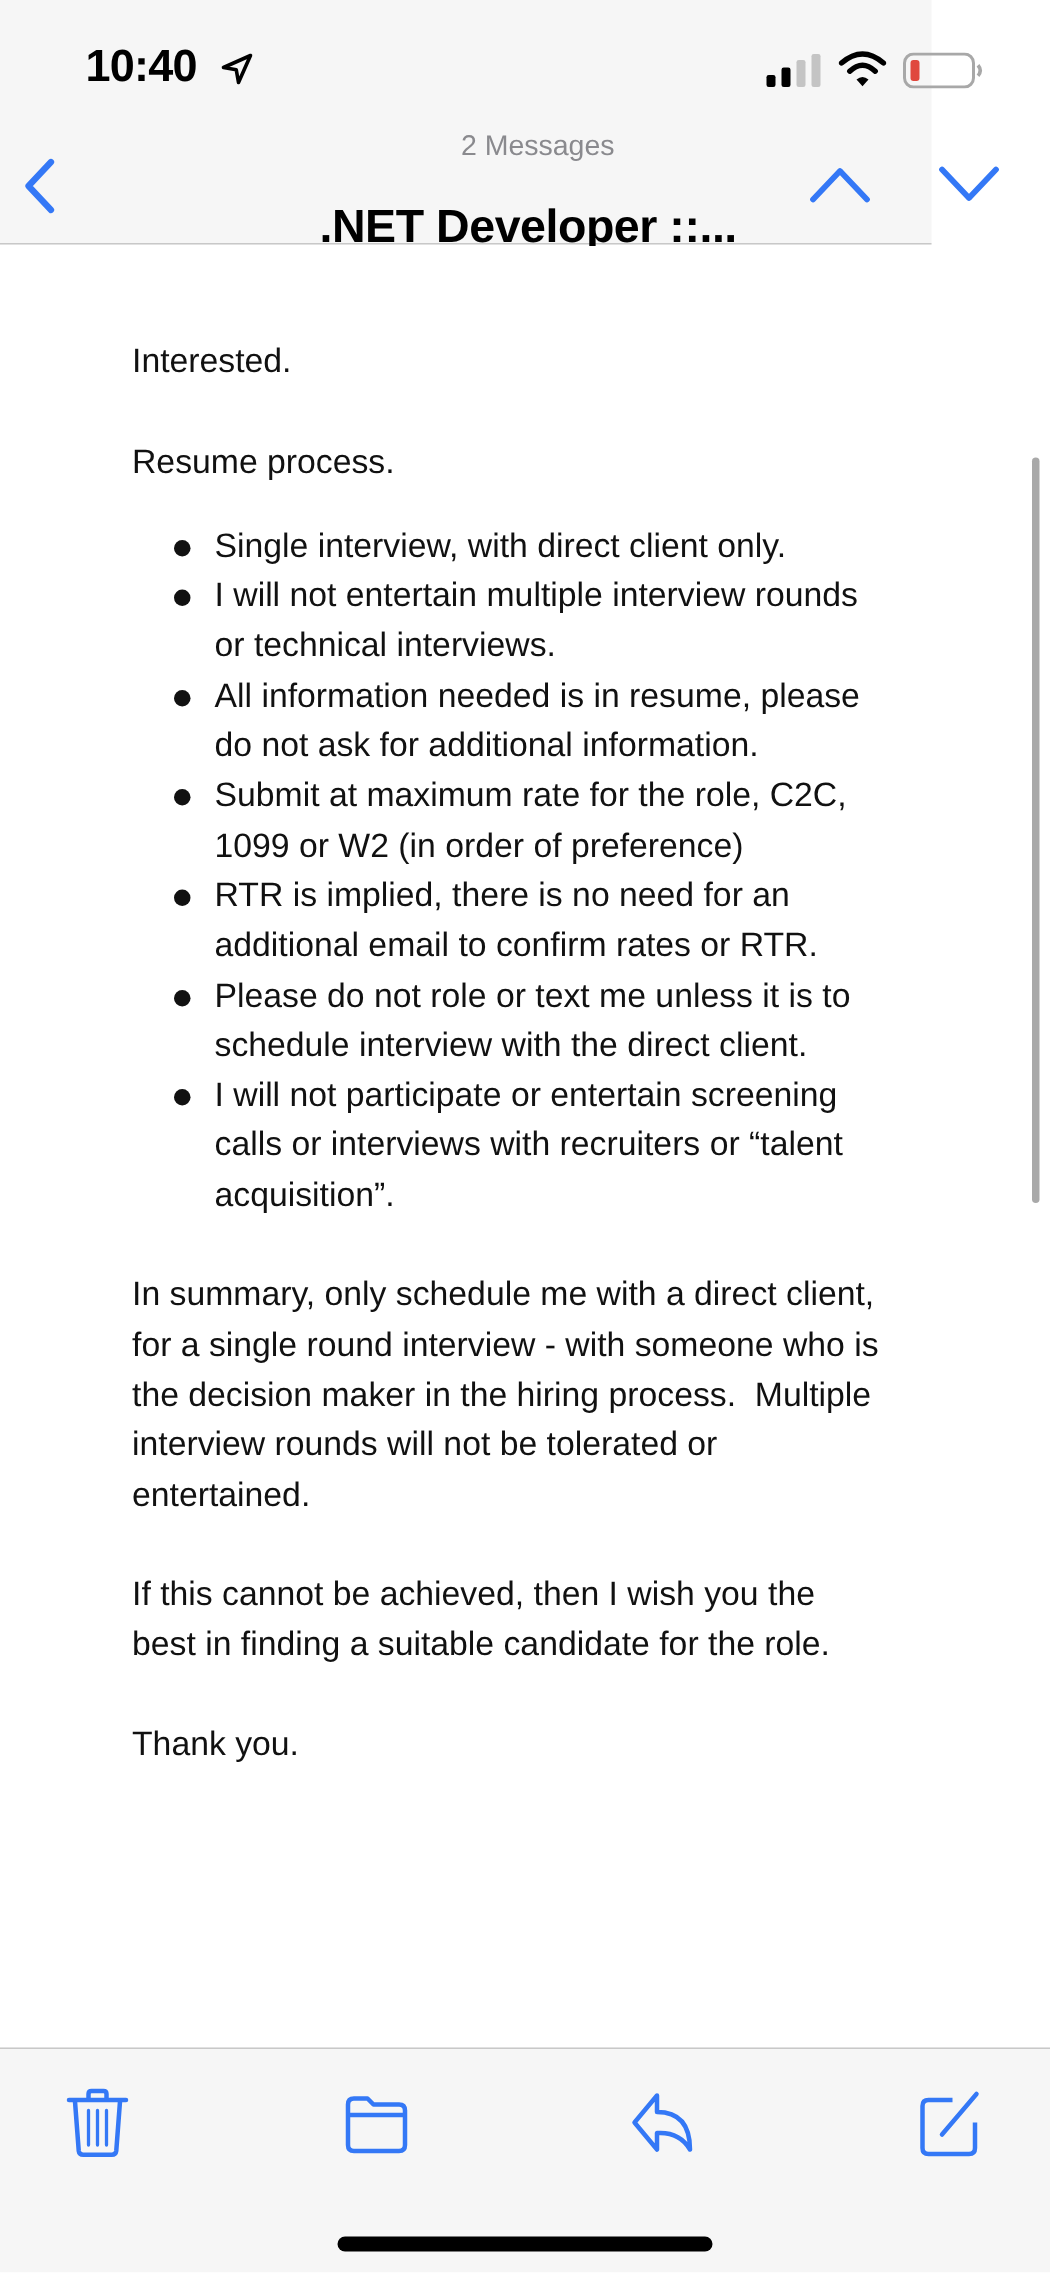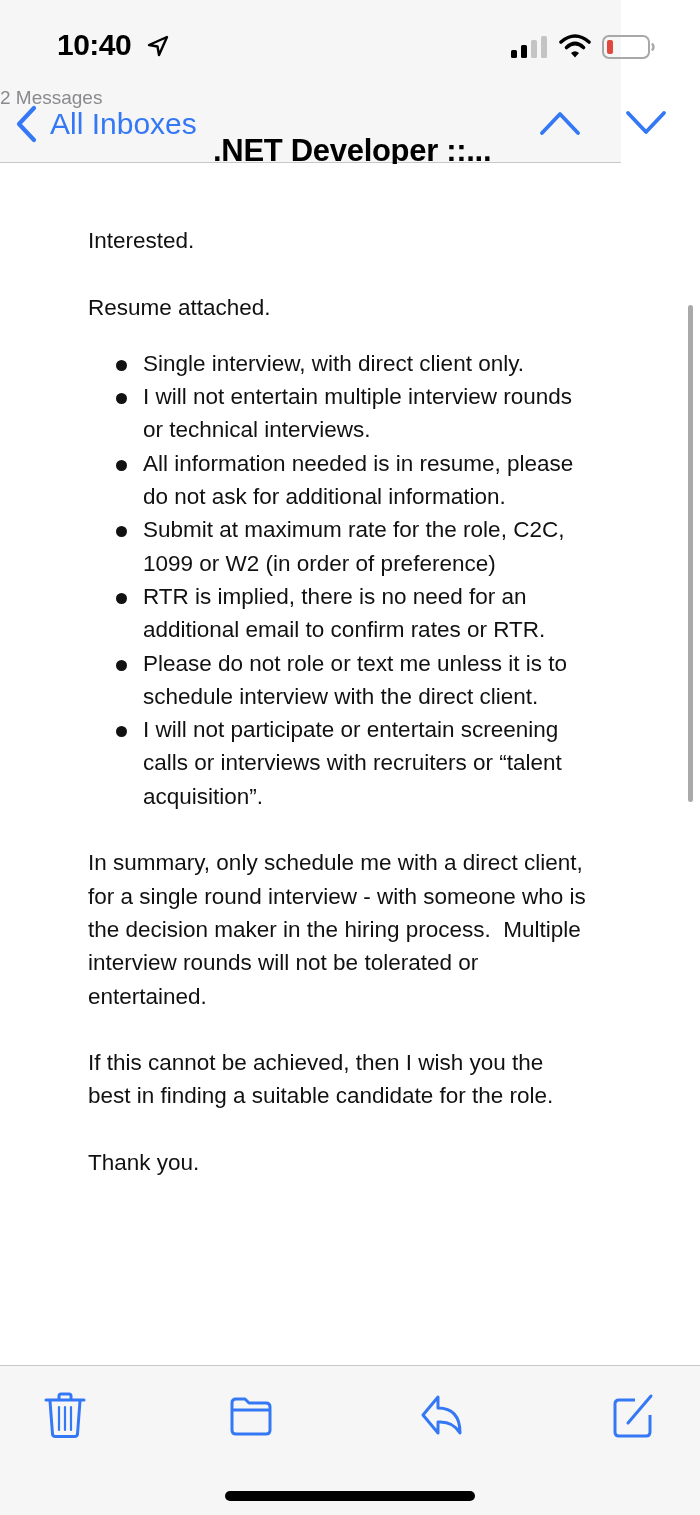--- a/index.html
+++ b/index.html
@@ -15,22 +15,22 @@
       position: absolute; left: 57px; top: 28px; font-size: 30px; font-weight: 700;
       letter-spacing: -0.5px; color: #000;
     }
     .loc-icon { position: absolute; left: 146px; top: 34px; width: 24px; height: 24px; }
     .signal-icon { position: absolute; left: 510px; top: 36px; width: 38px; height: 22px; }
     .wifi-icon { position: absolute; left: 559px; top: 33px; width: 32px; height: 26px; }
     .battery-icon { position: absolute; left: 602px; top: 35px; width: 54px; height: 24px; }
 
     .nav-bar { position: absolute; left: 0; top: 84px; width: 700px; height: 79px; }
     .subtitle {
-      position: absolute; left: 0; width: 700px; top: 3px; text-align: left;
-      font-size: 19px; color: #8a8a8e;
+      position: absolute; left: 0; width: 700px; top: 3px; text-align: center;
+      font-size: 19px; color: #8a8a8e; padding-left: 17px;
     }
     .back-button {
       position: absolute; left: 14px; top: 18px; height: 44px; display: flex; align-items: center;
       color: #3478f6; cursor: pointer;
     }
     .back-chevron { width: 26px; height: 40px; margin-right: 10px; }
     .back-label { font-size: 30px; color: #3478f6; }
     .title {
       position: absolute; left: 213px; top: 21px; font-size: 31px; font-weight: 700; color: #000;
       letter-spacing: -0.3px; white-space: nowrap; margin-top: 28px;
@@ -101,37 +101,36 @@
       <path d="M50 8.5 Q53 12 50 15.5" fill="none" stroke="#a8a8a8" stroke-width="2.4"></path>
     </svg>
   </div>
 
   <div class="nav-bar">
     <div class="subtitle">2 Messages</div>
     <div class="back-button">
       <svg class="back-chevron" viewBox="0 0 26 40">
         <path d="M20 4 L5 20 L20 36" fill="none" stroke="#3478f6" stroke-width="4.2" stroke-linecap="round" stroke-linejoin="round"></path>
       </svg>
-      <span class="back-label">All Inboxes</span>
     </div>
     <div class="title">.NET Developer ::...</div>
     <svg class="nav-arrow nav-up" viewBox="0 0 44 30">
       <path d="M4 25 L22 6 L40 25" fill="none" stroke="#3478f6" stroke-width="3.8" stroke-linecap="round" stroke-linejoin="round"></path>
     </svg>
     <svg class="nav-arrow nav-down" viewBox="0 0 44 30">
       <path d="M4 5 L22 24 L40 5" fill="none" stroke="#3478f6" stroke-width="3.8" stroke-linecap="round" stroke-linejoin="round"></path>
     </svg>
   </div>
 </div>
 
 <div class="content">
   <div class="body-text">
     <p class="para">Interested.</p>
     <div class="para-gap"></div>
-    <p class="para">Resume attached.</p>
+    <p class="para">Resume process.</p>
     <ul class="bullet-list">
       <li class="bullet-item"><span class="bullet-dot"></span><span>Single interview, with direct client only.</span></li>
       <li class="bullet-item"><span class="bullet-dot"></span><span>I will not entertain multiple interview rounds or technical interviews.</span></li>
       <li class="bullet-item"><span class="bullet-dot"></span><span>All information needed is in resume, please do not ask for additional information.</span></li>
       <li class="bullet-item"><span class="bullet-dot"></span><span>Submit at maximum rate for the role, C2C, 1099 or W2 (in order of preference)</span></li>
       <li class="bullet-item"><span class="bullet-dot"></span><span>RTR is implied, there is no need for an additional email to confirm rates or RTR.</span></li>
       <li class="bullet-item"><span class="bullet-dot"></span><span>Please do not role or text me unless it is to schedule interview with the direct client.</span></li>
       <li class="bullet-item"><span class="bullet-dot"></span><span>I will not participate or entertain screening calls or interviews with recruiters or “talent acquisition”.</span></li>
     </ul>
     <div class="para-gap"></div>

